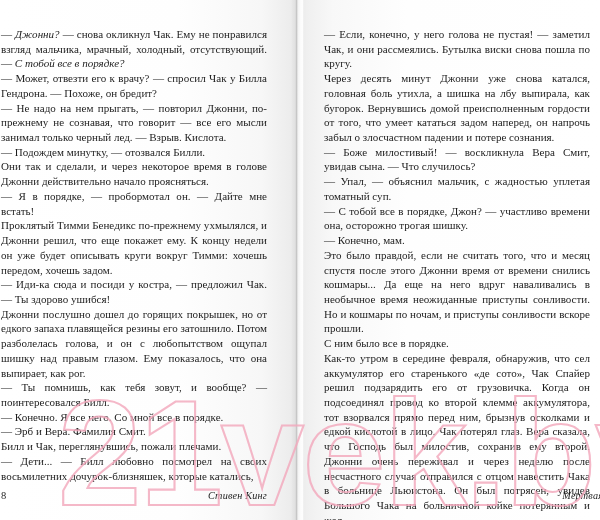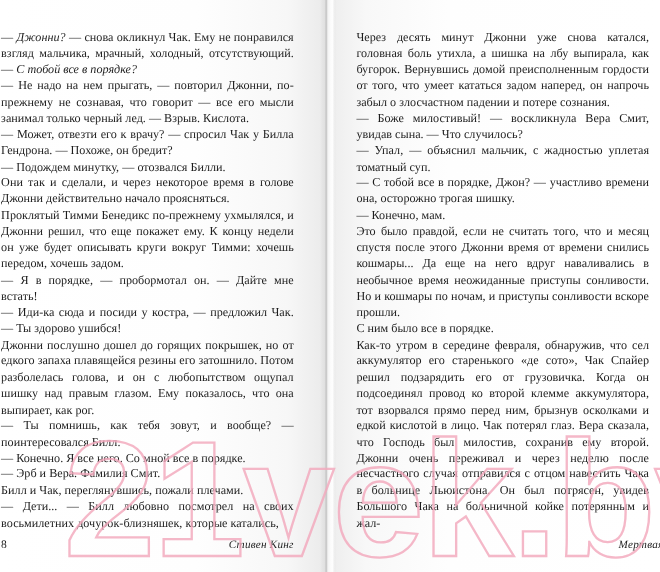--- a/index.html
+++ b/index.html
@@ -137,36 +137,37 @@
 
 <div id="book">
 
   <div class="page" id="page-left"></div>
   <div class="page" id="page-right"></div>
   <div id="gutter"></div>
   <div id="gutter-line"></div>
 
   <div class="textcol" id="text-left">
     <p class="ind"><span>— </span><span class="it">Джонни?</span><span> — снова окликнул Чак. Ему не понравился взгляд мальчика, мрачный, холодный, отсутствующий. — </span><span class="it">С тобой все в порядке?</span></p>
+    <p class="ind">— Может, отвезти его к врачу? — спросил Чак у Билла Гендрона. — Похоже, он бредит?</p>
     <p class="ind">— Не надо на нем прыгать, — повторил Джонни, по-прежнему не сознавая, что говорит — все его мысли занимал только черный лед. — Взрыв. Кислота.</p>
-    <p class="ind">— Может, отвезти его к врачу? — спросил Чак у Билла Гендрона. — Похоже, он бредит?</p>
     <p class="ind">— Подождем минутку, — отозвался Билли.</p>
     <p class="ind">Они так и сделали, и через некоторое время в голове Джонни действительно начало проясняться.</p>
+    <p class="ind">— Я в порядке, — пробормотал он. — Дайте мне встать!</p>
     <p class="ind">Проклятый Тимми Бенедикс по-прежнему ухмылялся, и Джонни решил, что еще покажет ему. К концу недели он уже будет описывать круги вокруг Тимми: хочешь передом, хочешь задом.</p>
-    <p class="ind">— Я в порядке, — пробормотал он. — Дайте мне встать!</p>
     <p class="ind">— Иди-ка сюда и посиди у костра, — предложил Чак. — Ты здорово ушибся!</p>
     <p class="ind">Джонни послушно дошел до горящих покрышек, но от едкого запаха плавящейся резины его затошнило. Потом разболелась голова, и он с любопытством ощупал шишку над правым глазом. Ему показалось, что она выпирает, как рог.</p>
     <p class="ind">— Ты помнишь, как тебя зовут, и вообще? — поинтересовался Билл.</p>
     <p class="ind">— Конечно. Я все него. Со мной все в порядке.</p>
     <p class="ind">— Эрб и Вера. Фамилия Смит.</p>
     <p class="ind">Билл и Чак, переглянувшись, пожали плечами.</p>
     <p class="ind">— Дети... — Билл любовно посмотрел на своих восьмилетних дочурок-близняшек, которые катались,</p>
   </div>
 
   <div class="textcol" id="text-right">
+    <p class="ind">— Если, конечно, у него голова не пустая! — заметил Чак, и они рассмеялись. Бутылка виски снова пошла по кругу.</p>
     <p class="ind">Через десять минут Джонни уже снова катался, головная боль утихла, а шишка на лбу выпирала, как бугорок. Вернувшись домой преисполненным гордости от того, что умеет кататься задом наперед, он напрочь забыл о злосчастном падении и потере сознания.</p>
     <p class="ind">— Боже милостивый! — воскликнула Вера Смит, увидав сына. — Что случилось?</p>
     <p class="ind">— Упал, — объяснил мальчик, с жадностью уплетая томатный суп.</p>
     <p class="ind">— С тобой все в порядке, Джон? — участливо времени она, осторожно трогая шишку.</p>
     <p class="ind">— Конечно, мам.</p>
     <p class="ind">Это было правдой, если не считать того, что и месяц спустя после этого Джонни время от времени снились кошмары... Да еще на него вдруг наваливались в необычное время неожиданные приступы сонливости. Но и кошмары по ночам, и приступы сонливости вскоре прошли.</p>
     <p class="ind">С ним было все в порядке.</p>
     <p class="ind">Как-то утром в середине февраля, обнаружив, что сел аккумулятор его старенького «де сото», Чак Спайер решил подзарядить его от грузовичка. Когда он подсоединял провод ко второй клемме аккумулятора, тот взорвался прямо перед ним, брызнув осколками и едкой кислотой в лицо. Чак потерял глаз. Вера сказала, что Господь был милостив, сохранив ему второй. Джонни очень переживал и через неделю после несчастного случая отправился с отцом навестить Чака в больнице Льюистона. Он был потрясен, увидев Большого Чака на больничной койке потерянным и жал-</p>
   </div>
 

